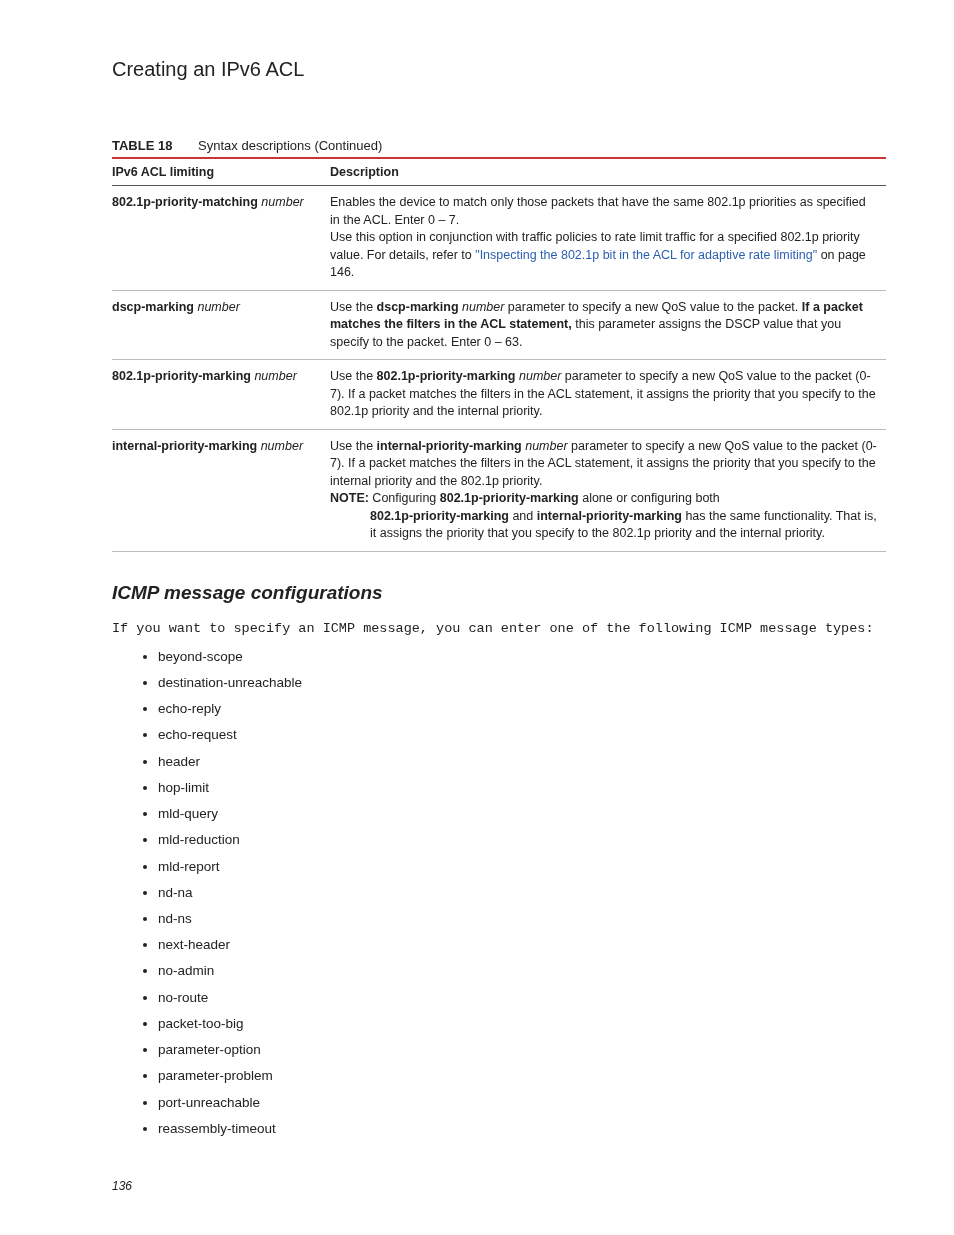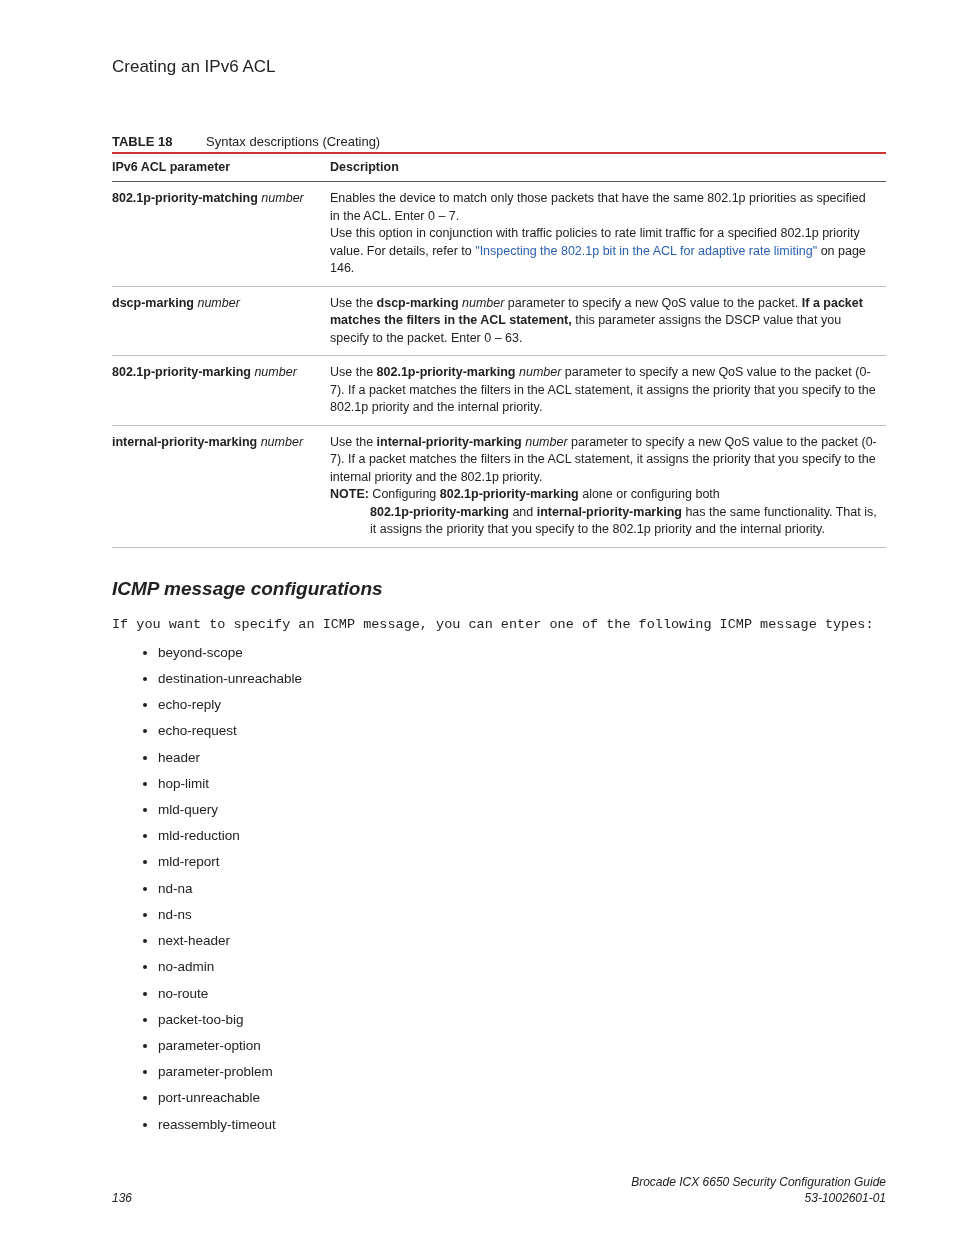--- a/index.html
+++ b/index.html
@@ -6,29 +6,29 @@
     font-family: Arial, Helvetica, sans-serif;
     font-size: 13px;
     color: #222;
     margin: 0;
     padding: 56px 68px 40px 112px;
     width: 954px;
     box-sizing: border-box;
     line-height: 1.35;
   }
   .page-title {
-    font-size: 17px;
+    font-size: 20px;
     margin-bottom: 54px;
   }
   .table-caption {
     margin-bottom: 2px;
   }
   .table-caption .label {
     font-weight: bold;
-    margin-right: 30px;
+    margin-right: 22px;
   }
   table.syntax {
     border-collapse: collapse;
     width: 100%;
     margin-bottom: 28px;
   }
   table.syntax thead tr {
     border-top: 2px solid #c33;
     border-bottom: 1px solid #555;
   }
@@ -82,27 +82,27 @@
   .footer .docinfo { font-style: italic; text-align: right; }
   .note-indent { margin-left: 40px; display:block; }
 </style>
 </head>
 <body>
 
 <div class="page-title">Creating an IPv6 ACL</div>
 
 <div class="table-caption">
   <span class="label">TABLE 18</span>
-  <span>Syntax descriptions (Creating)</span>
+  <span>Syntax descriptions (Continued)</span>
 </div>
 
 <table class="syntax">
   <thead>
     <tr>
-      <th>IPv6 ACL parameter</th>
+      <th>IPv6 ACL limiting</th>
       <th>Description</th>
     </tr>
   </thead>
   <tbody>
     <tr>
       <td class="argcell">
         <span class="bold">802.1p-priority-matching</span>
         <span class="italic">number</span>
       </td>
       <td>
@@ -168,17 +168,13 @@
   <li>no-route</li>
   <li>packet-too-big</li>
   <li>parameter-option</li>
   <li>parameter-problem</li>
   <li>port-unreachable</li>
   <li>reassembly-timeout</li>
 </ul>
 
 <div class="footer">
   <div class="pnum">136</div>
-  <div class="docinfo">
-    <div>Brocade ICX 6650 Security Configuration Guide</div>
-    <div>53-1002601-01</div>
-  </div>
 </div>
 
 </body></html>

